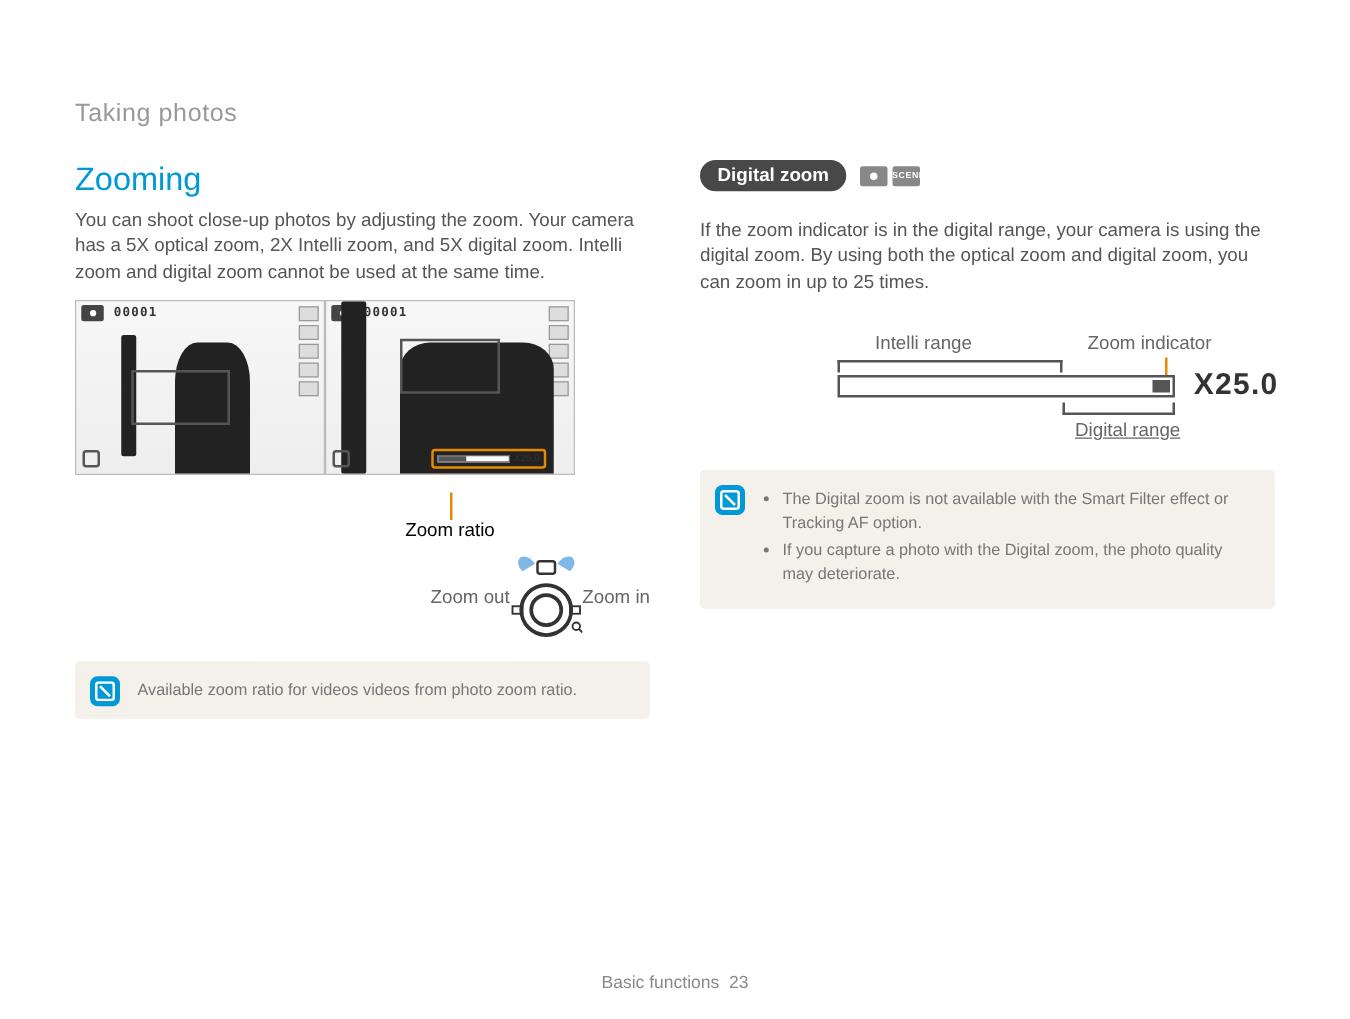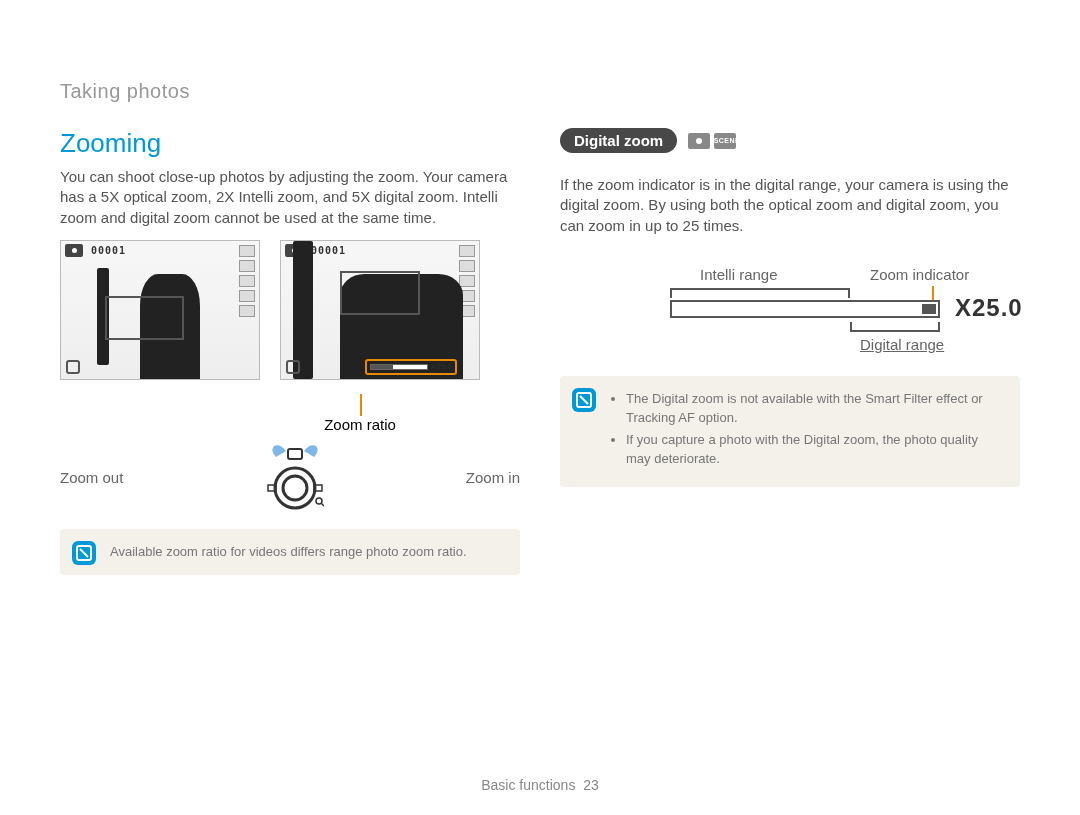--- a/index.html
+++ b/index.html
@@ -73,21 +73,20 @@
   .mode-icon.scene {
     font-size: 7px;
     color:#fff;
     text-align:center;
     line-height:16px;
     font-weight:700;
     letter-spacing:0.5px;
   }
   .screens {
     display:flex;
-    gap: 20px;
     margin-top: 8px;
     margin-bottom: 14px;
   }
   .screen {
     width: 200px;
     height: 140px;
     border: 1px solid #bbb;
     background: linear-gradient(#f7f7f7,#eee);
     position: relative;
     overflow: hidden;
@@ -134,21 +133,21 @@
     content:"";position:absolute;left:0;top:0;bottom:0;width:40%;background:#555;
   }
   .zoom-hl .val{
     font-family: "Arial Black", sans-serif;font-size:8px;color:#333;margin-right:3px;
   }
   .orange-line{
     width:2px;background:#e88a00;margin:0 auto;
   }
   .center-text{ text-align:center;font-size:15px;color:#000000;font-weight:300; }
   .zoom-ctrl{
-    display:flex;align-items:center;justify-content:space-between;margin-top:10px;
+    display:flex;align-items:center;justify-content:flex-end;margin-top:10px;
   }
   .zoom-ctrl .lbl{ font-size:15px;color:#666;font-weight:300; }
   .ring{
     width:58px;height:70px;position:relative;
   }
   .ring svg{width:100%;height:100%;}
   .note {
     background:#f4f0ea;
     border-radius:4px;
     padding:14px 16px 14px 50px;
@@ -274,21 +273,21 @@
       <div class="lbl">Zoom in</div>
     </div>
 
     <div class="note">
       <div class="badge">
         <svg viewBox="0 0 16 16">
             <rect x="1" y="1" width="14" height="14" rx="2" fill="none" stroke="#fff" stroke-width="2"></rect>
             <line x1="4" y1="4" x2="12" y2="12" stroke="#fff" stroke-width="2"></line>
           </svg>
       </div>
-      <div class="note-text">Available zoom ratio for videos differs range photo zoom ratio.</div>
+      <div class="note-text">Available zoom ratio for videos videos from photo zoom ratio.</div>
     </div>
   </div>
 
   <div class="col">
     <div style="margin-bottom:22px;">
       <span class="pill">Digital zoom</span>
       <span class="icon-slot">
         <span class="mode-icon cam"></span>
         <span class="mode-icon scene">SCENE</span>
       </span>

